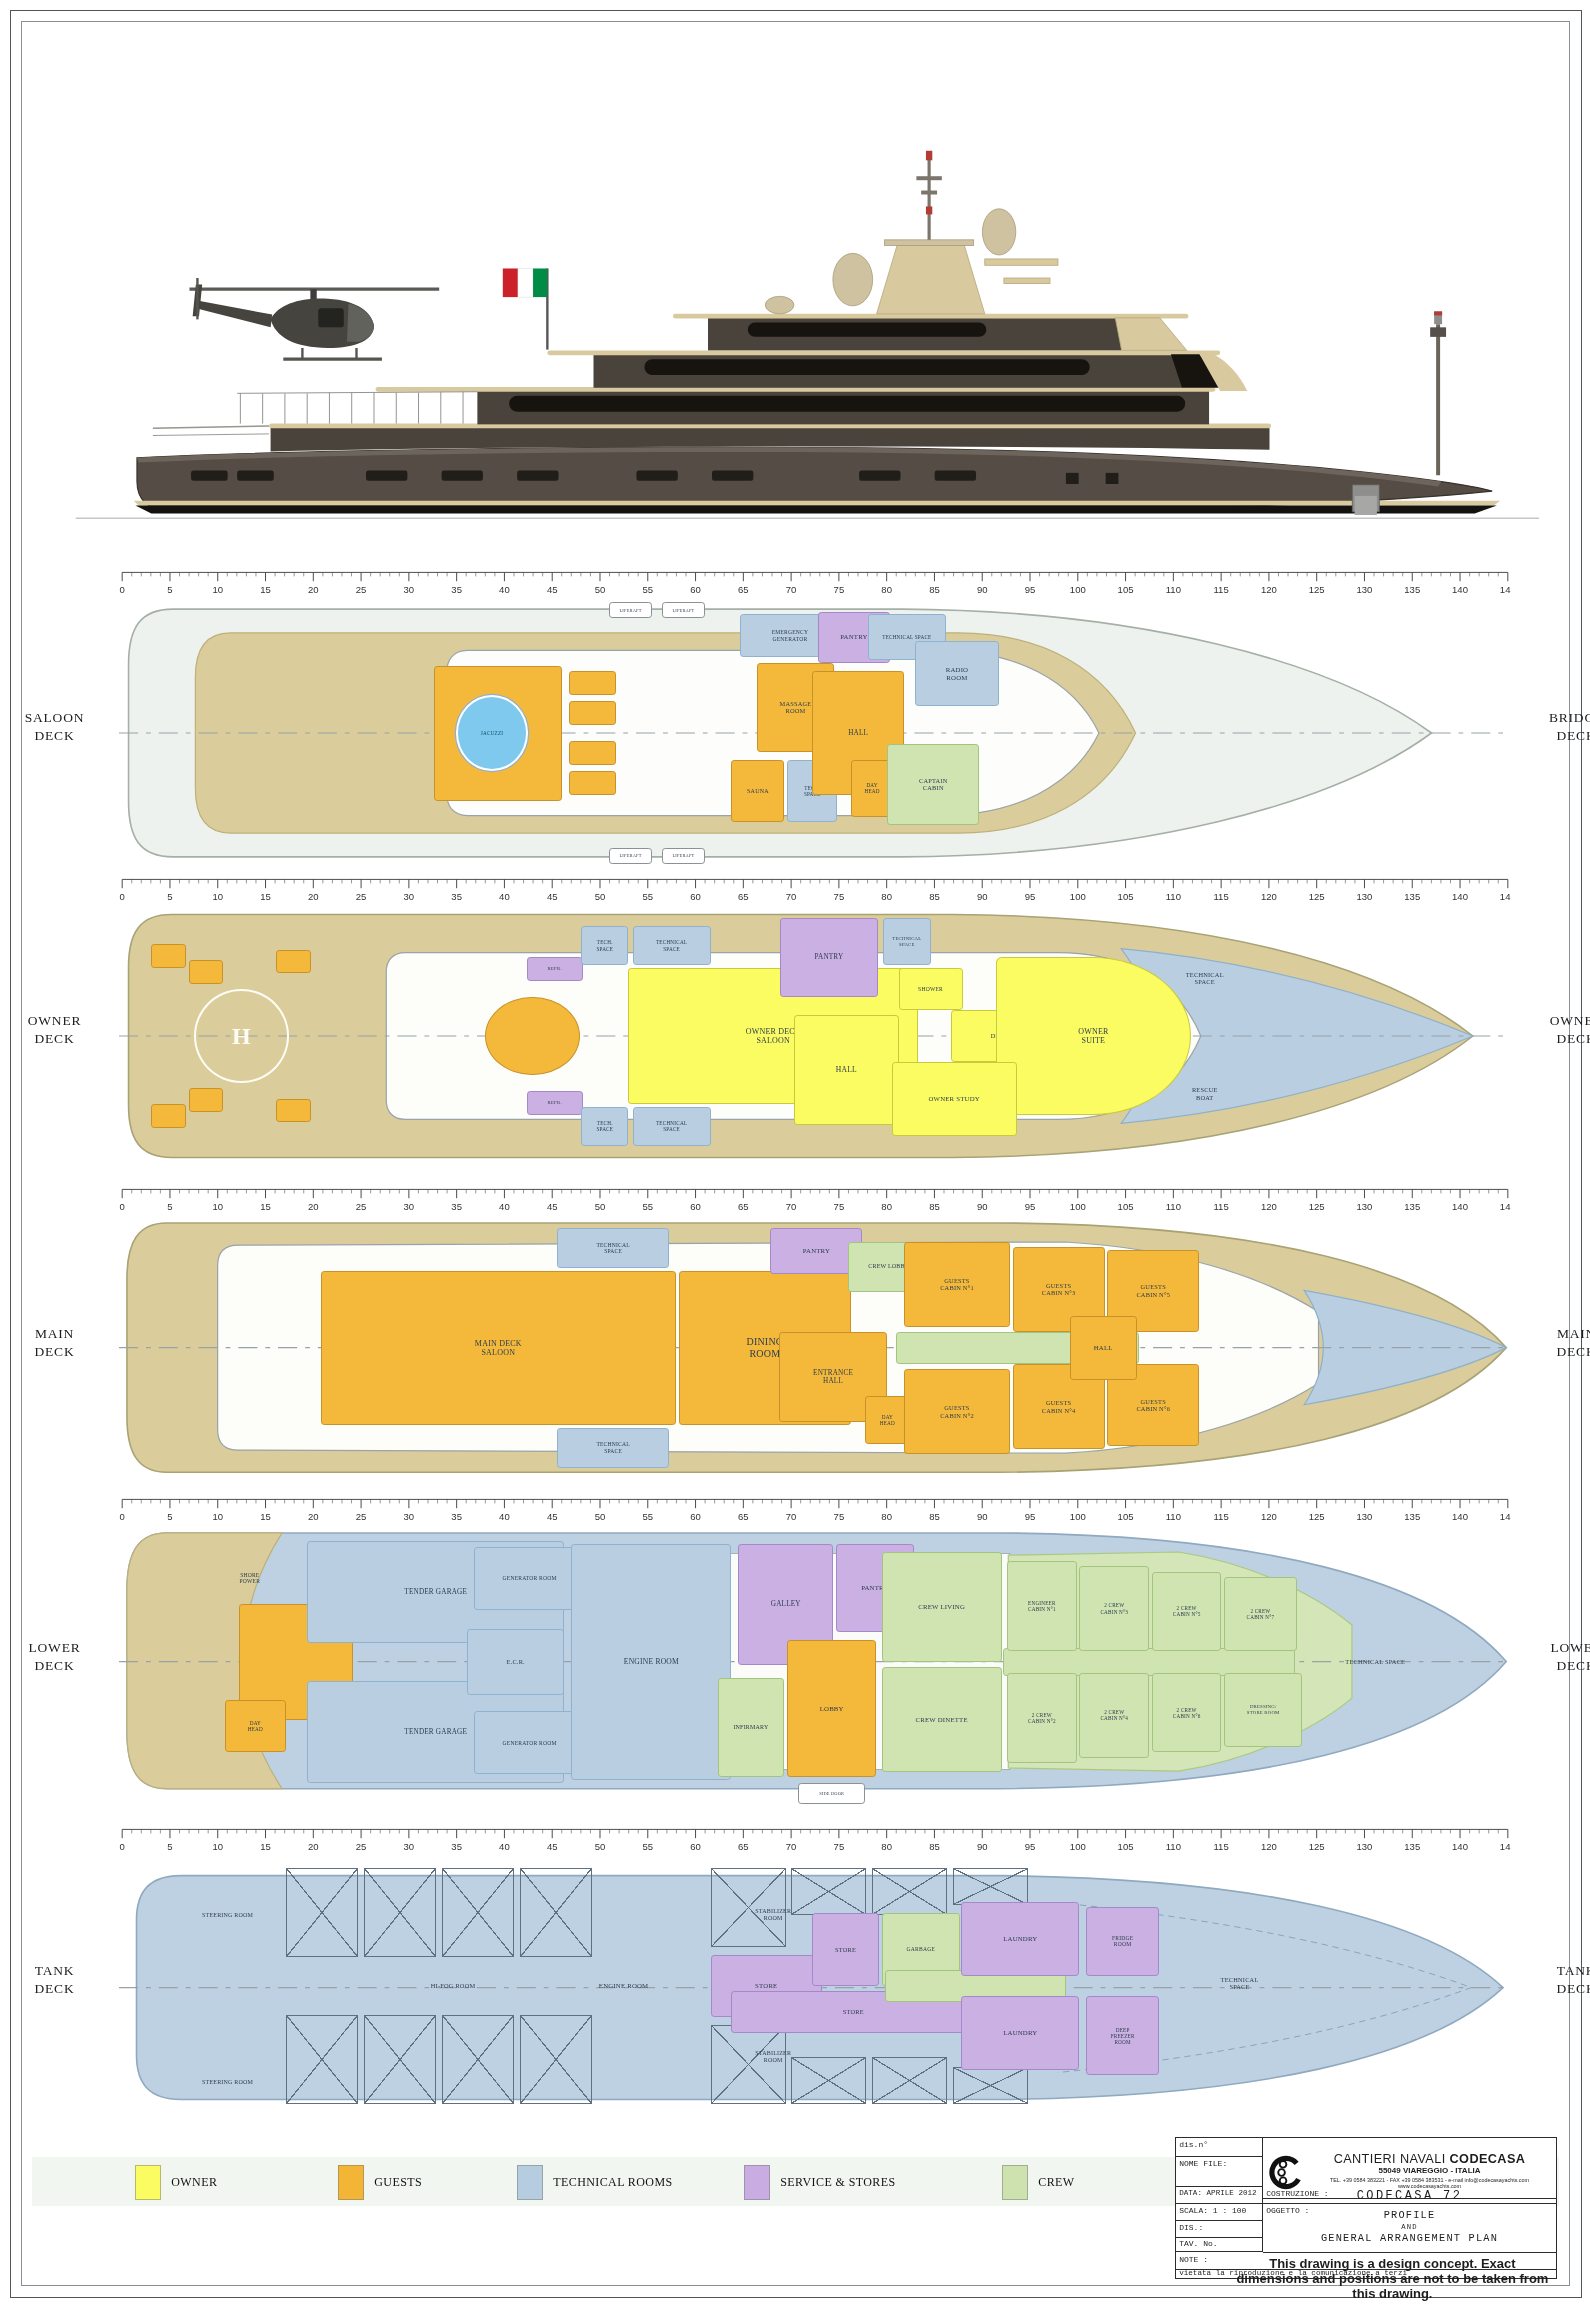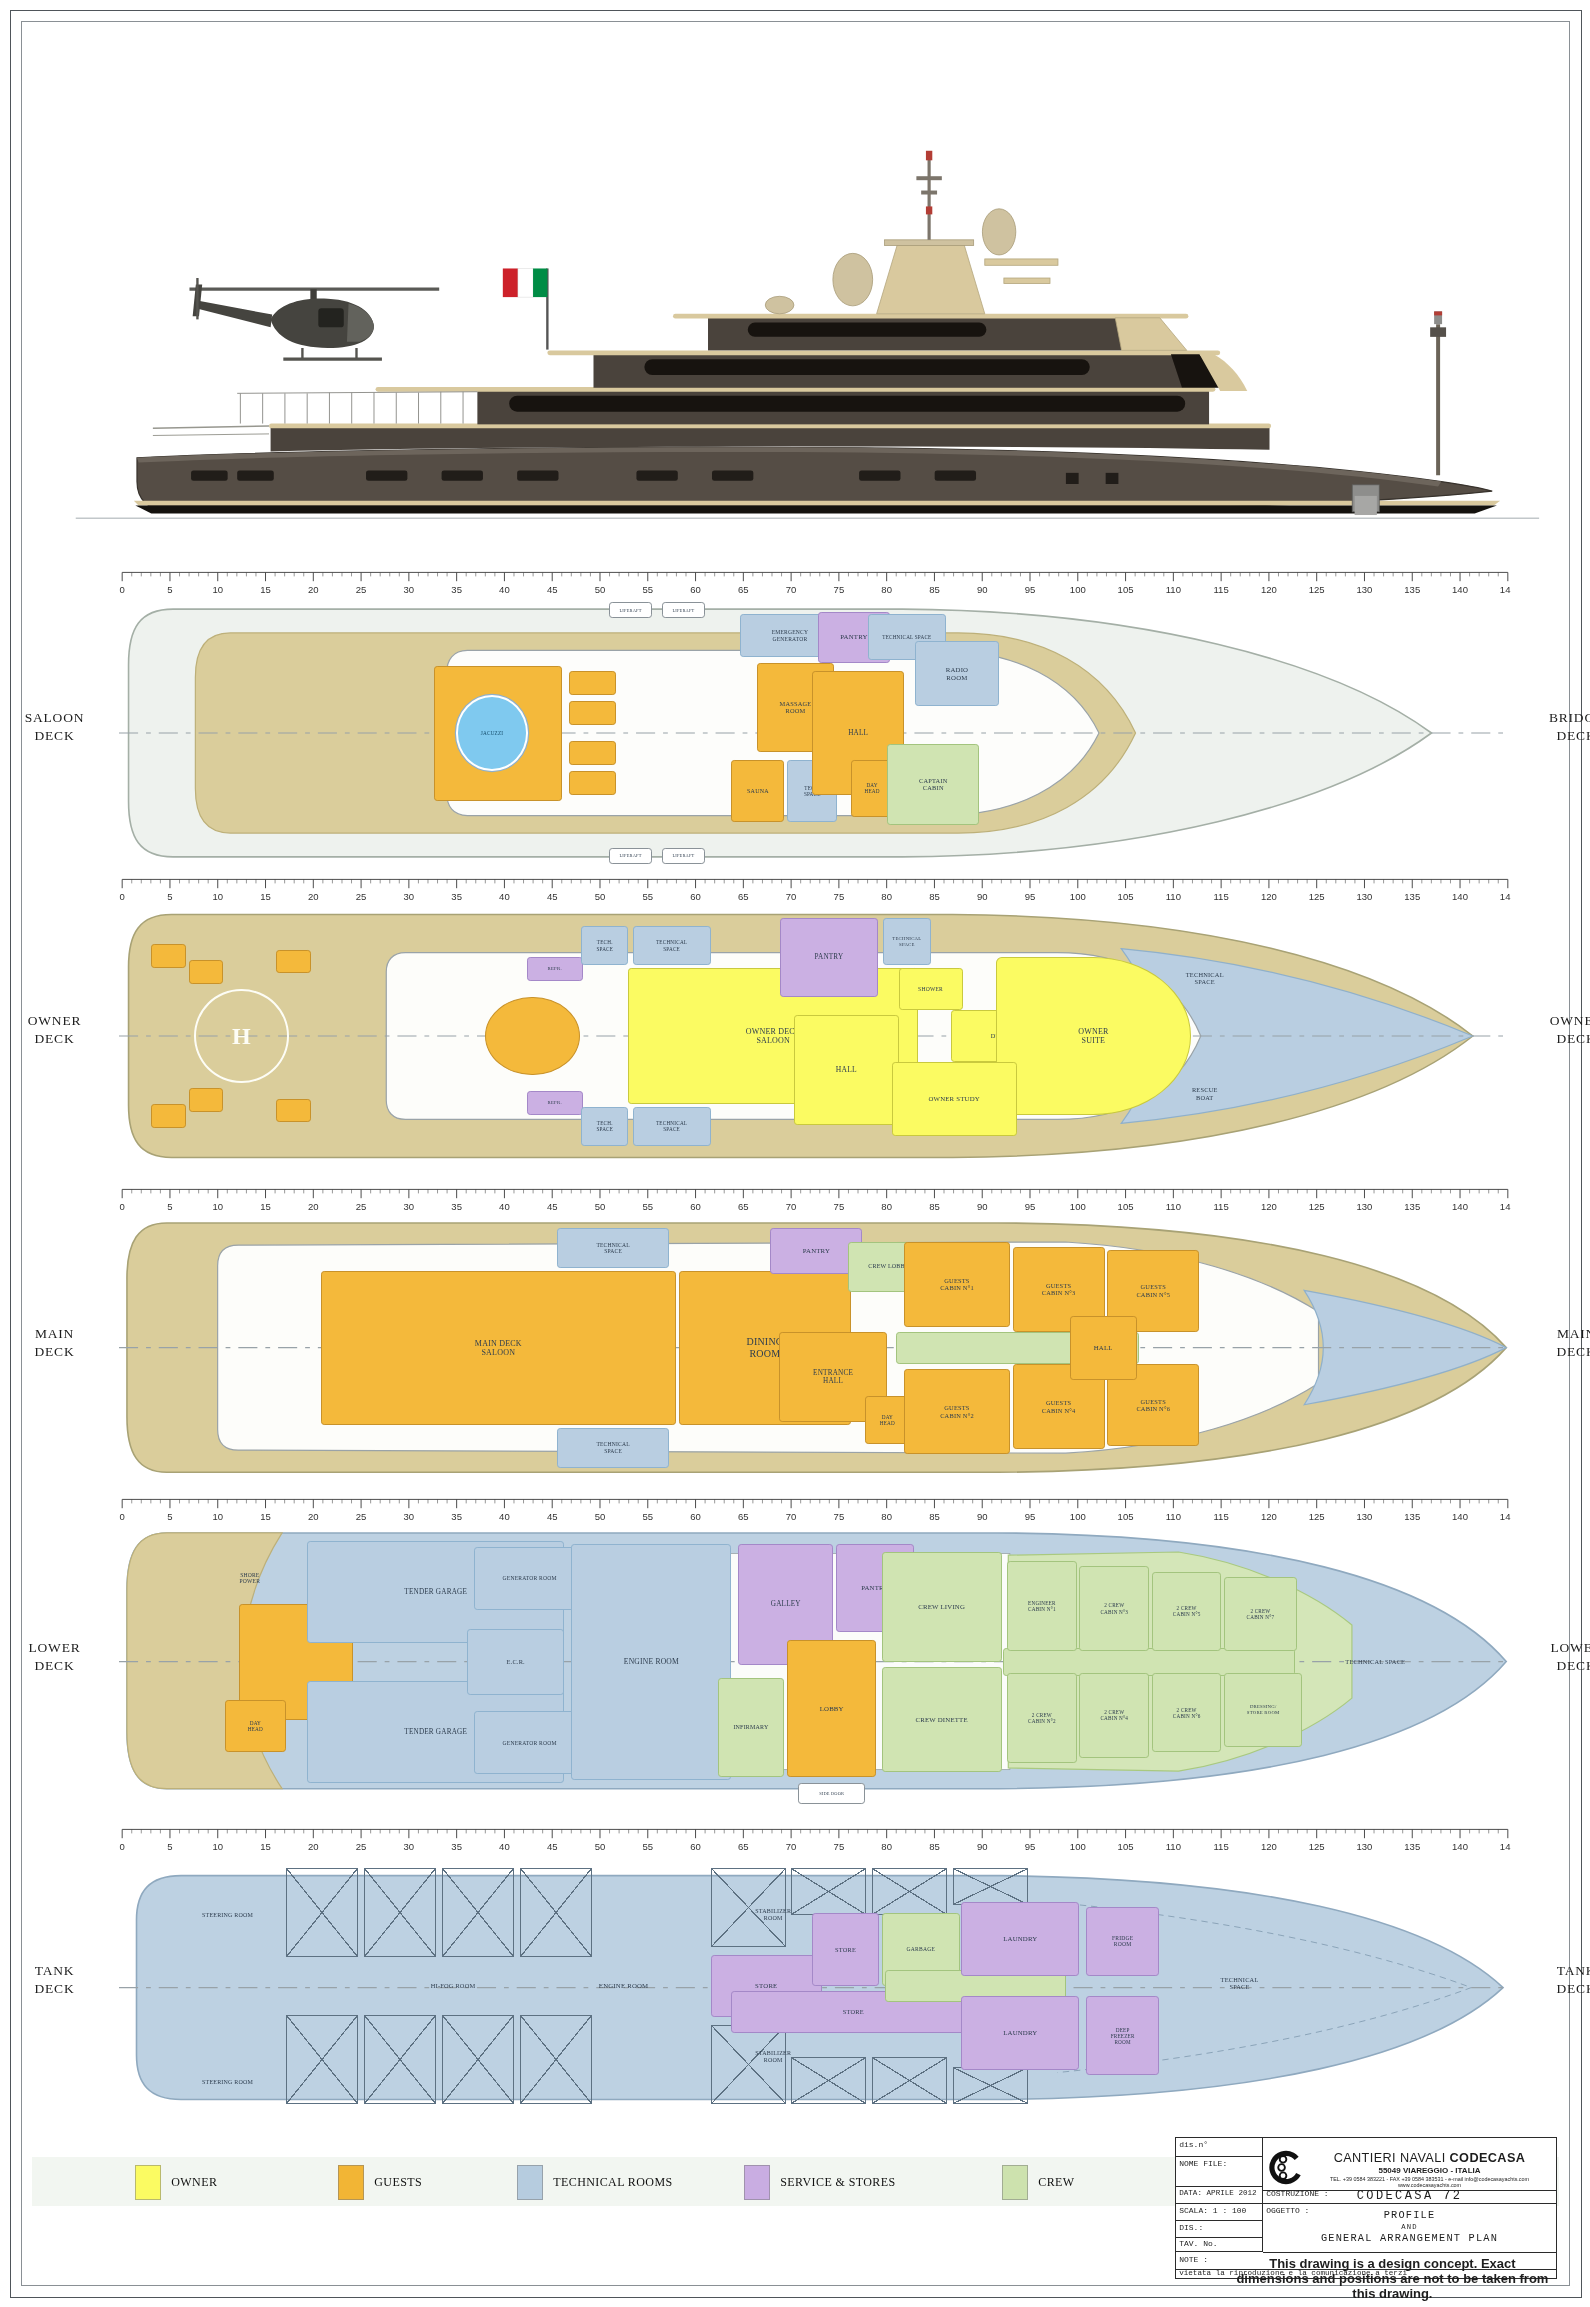--- a/index.html
+++ b/index.html
@@ -45,21 +45,21 @@
   .title-block{position:absolute;left:1175px;top:2137px;width:382px;height:142px;border:1.6px solid #2b2b2b;background:#fff;font-family:"Liberation Mono",monospace;color:#1d1d1d;box-sizing:border-box;}
   .tb-cell{position:absolute;box-sizing:border-box;font-size:8px;}
   .tb-left{left:0;width:87px;border-right:1.2px solid #2b2b2b;padding:2.4px 3.2px;}
   .tb-r1{top:0;height:19px;border-bottom:0.8px solid #2b2b2b;}
   .tb-r2{top:19px;height:30px;border-bottom:0.8px solid #2b2b2b;}
   .tb-r3{top:49px;height:16.7px;border-bottom:0.8px solid #2b2b2b;font-size:7.6px;}
   .tb-r4{top:66px;height:16.7px;border-bottom:0.8px solid #2b2b2b;}
   .tb-r5{top:83px;height:16.7px;border-bottom:0.8px solid #2b2b2b;}
   .tb-r6{top:99px;height:15px;border-bottom:1.2px solid #2b2b2b;}
   .tb-right{left:87px;right:0;box-sizing:border-box;}
-  .tb-header{top:4px;height:49px;border-bottom:0.8px solid #2b2b2b;display:flex;align-items:flex-end;padding:1.6px 3.2px;}
+  .tb-header{top:12px;height:49px;border-bottom:0.8px solid #2b2b2b;display:flex;align-items:flex-start;padding:1.6px 3.2px;}
   .tb-company{flex:1;text-align:center;font-family:"Liberation Sans",sans-serif;}
   .tb-company .line1{font-size:12.7px;letter-spacing:0.4px;}
   .tb-company .line1 b{font-weight:bold;}
   .tb-company .line2{font-size:8px;font-weight:bold;margin-top:0.8px;}
   .tb-company .line3{font-size:5.4px;margin-top:1.6px;}
   .tb-company .line4{font-size:5.4px;}
   .tb-costr{top:49px;height:16.7px;border-bottom:0.8px solid #2b2b2b;padding:1.6px 3.2px;}
   .tb-costr .val{position:absolute;left:0;right:0;top:1.6px;text-align:center;font-size:12px;letter-spacing:2.4px;}
   .tb-ogg{top:66px;height:49px;border-bottom:1.2px solid #2b2b2b;padding:1.6px 3.2px;}
   .tb-ogg .lines{position:absolute;left:0;right:0;top:4.8px;text-align:center;font-size:10.3px;line-height:1.35;letter-spacing:1.2px;}

